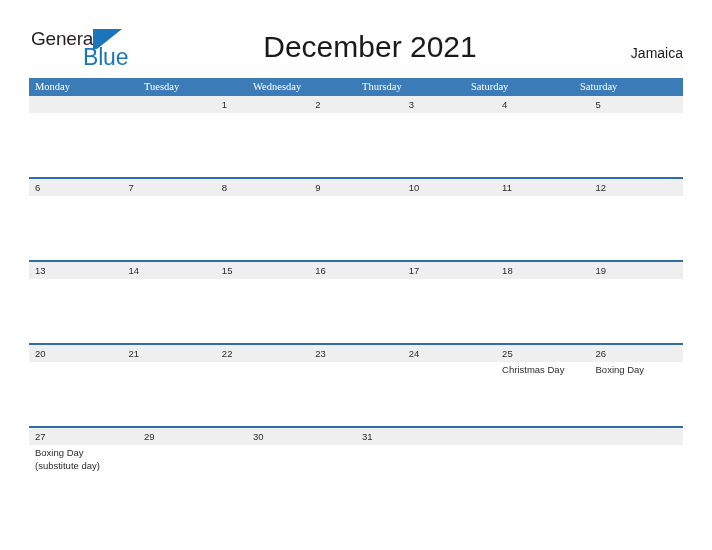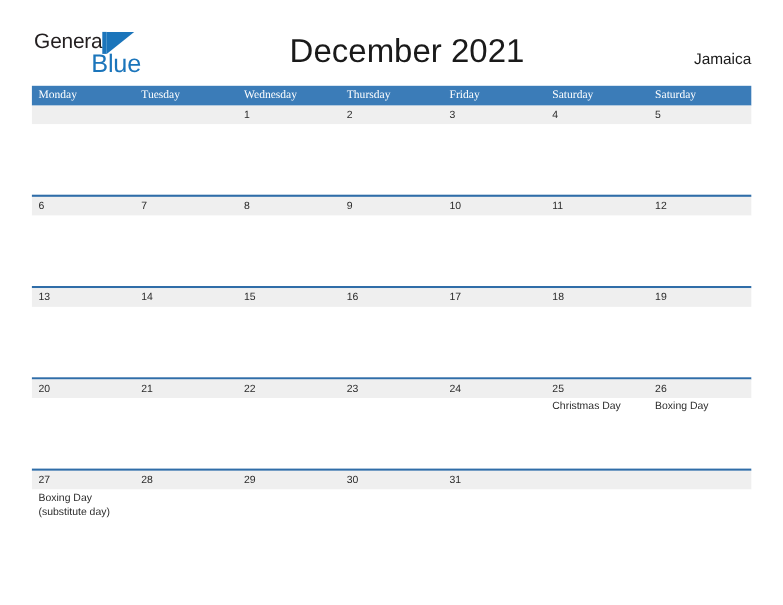--- a/index.html
+++ b/index.html
@@ -180,21 +180,20 @@
 
   </div>
 
   <div class="calendar">
 
     <div class="weekday-row">
       <div class="weekday">Monday</div>
       <div class="weekday">Tuesday</div>
       <div class="weekday">Wednesday</div>
       <div class="weekday">Thursday</div>
-      <div class="weekday">Friday</div>
       <div class="weekday">Saturday</div>
       <div class="weekday">Saturday</div>
     </div>
 
     <div id="weeks-container">
         <div class="week-row first">
           <div class="daystrip">
             <div class="daynum"></div>
             <div class="daynum"></div>
             <div class="daynum">1</div>
@@ -273,21 +272,20 @@
               <div class="eventline">Christmas Day</div>
             </div>
             <div class="eventcell">
               <div class="eventline">Boxing Day</div>
             </div>
           </div>
         </div>
         <div class="week-row">
           <div class="daystrip">
             <div class="daynum">27</div>
-            <div class="daynum">28</div>
             <div class="daynum">29</div>
             <div class="daynum">30</div>
             <div class="daynum">31</div>
             <div class="daynum"></div>
             <div class="daynum"></div>
           </div>
           <div class="eventstrip">
             <div class="eventcell">
               <div class="eventline">Boxing Day</div>
               <div class="eventline">(substitute day)</div>

